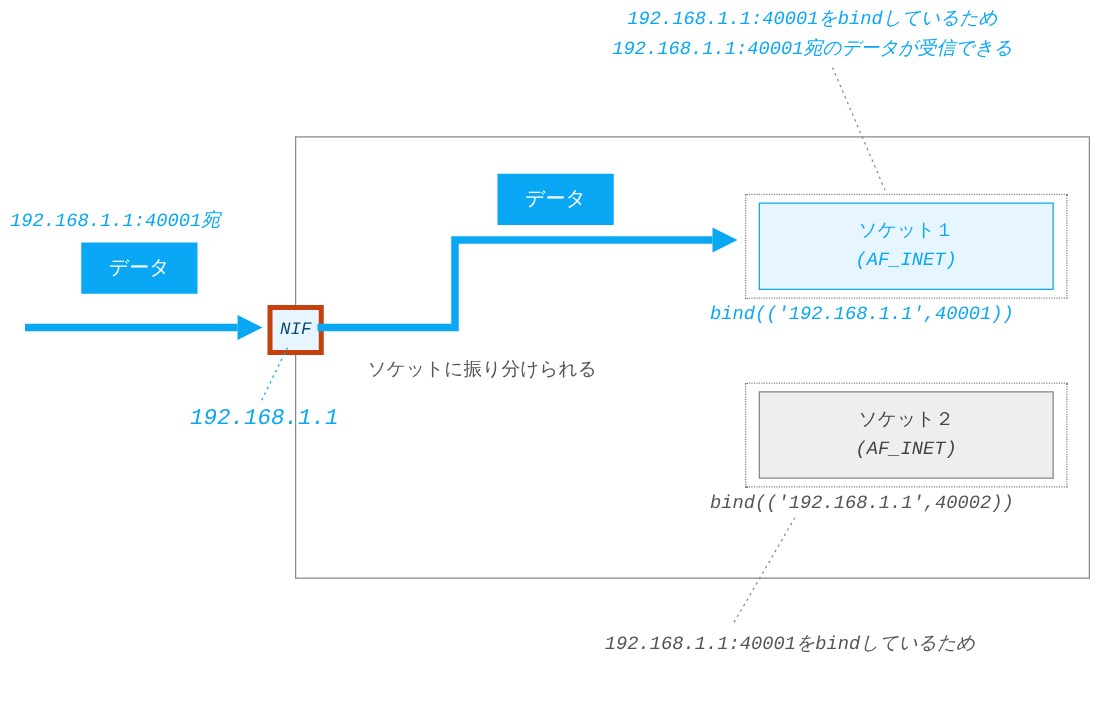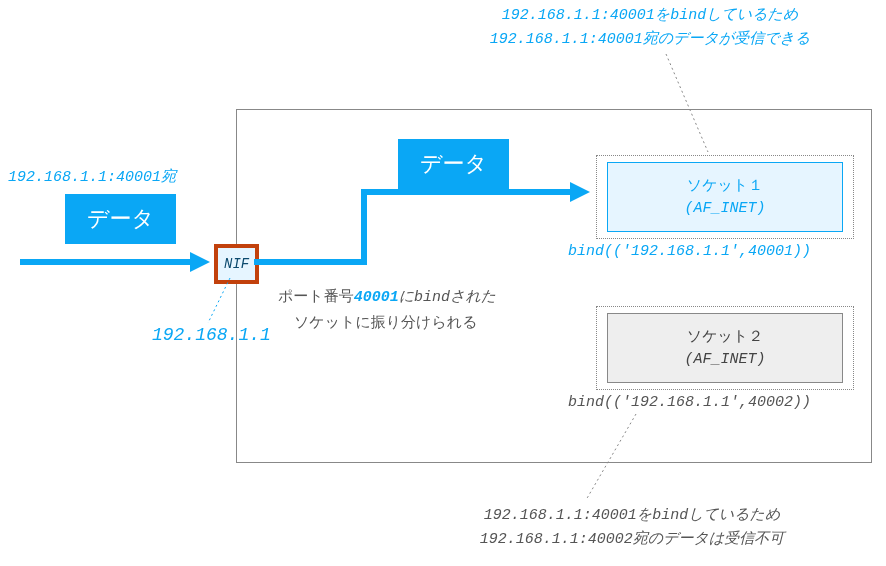--- a/index.html
+++ b/index.html
@@ -36,21 +36,21 @@
   }
   .socket2 {
     background: #eeeeee;
     border: 1px solid #888;
     color: #444;
   }
   .data-tag {
     background: #0aa7f5;
     color: #fff;
     padding: 10px 22px;
-    font-size: 22px;
+    font-size: 16px;
     display: inline-block;
   }
   .nif-box {
     background: #e6f5ff;
     border: 4px solid #c2410c;
     color: #0c4a6e;
     padding: 8px 6px;
     font-size: 14px;
   }
   svg.arrow { position: absolute; overflow: visible; }
@@ -89,23 +89,20 @@
 <div class="abs blue-text mono" style="left:152px; top:325px; font-size:18px;">192.168.1.1</div>
 
 <svg class="arrow" style="left:254px; top:178px; width:340px; height:100px;">
   <polyline points="0,84 110,84 110,14 316,14" class="arrow-blue" stroke-linejoin="miter"></polyline>
   <polygon points="316,4 336,14 316,24" class="arrow-head-blue"></polygon>
 </svg>
 
 <div class="abs data-tag" style="left:398px; top:139px;">データ</div>
 
 <div class="abs lh" style="left:278px; top:284px;">
-  <div>
-    <span class="gray-text">ポート番号</span><span class="blue-text mono" style="font-weight:600;">40001</span><span class="gray-text mono">にbindされた</span>
-  </div>
   <div class="gray-text" style="padding-left:16px;">ソケットに振り分けられる</div>
 </div>
 
 <div class="abs dotted-box" style="left:596px; top:155px; width:236px;">
   <div class="socket-box socket1">
     <div>ソケット１</div>
     <div class="mono">(AF_INET)</div>
   </div>
 </div>
 <div class="abs blue-text mono" style="left:568px; top:243px;">bind(('192.168.1.1',40001))</div>
@@ -121,14 +118,13 @@
 <svg class="abs" style="left:648px; top:54px; width:80px; height:100px;">
   <line x1="18" y1="0" x2="60" y2="98" class="dotted-line"></line>
 </svg>
 
 <svg class="abs" style="left:578px; top:414px; width:80px; height:90px;">
   <line x1="58" y1="0" x2="8" y2="86" class="dotted-line"></line>
 </svg>
 
 <div class="abs gray-text mono center lh" style="left:432px; top:504px; width:400px;">
   <div>192.168.1.1:40001をbindしているため</div>
-  <div>192.168.1.1:40002宛のデータは受信不可</div>
 </div>
 
 </body></html>

